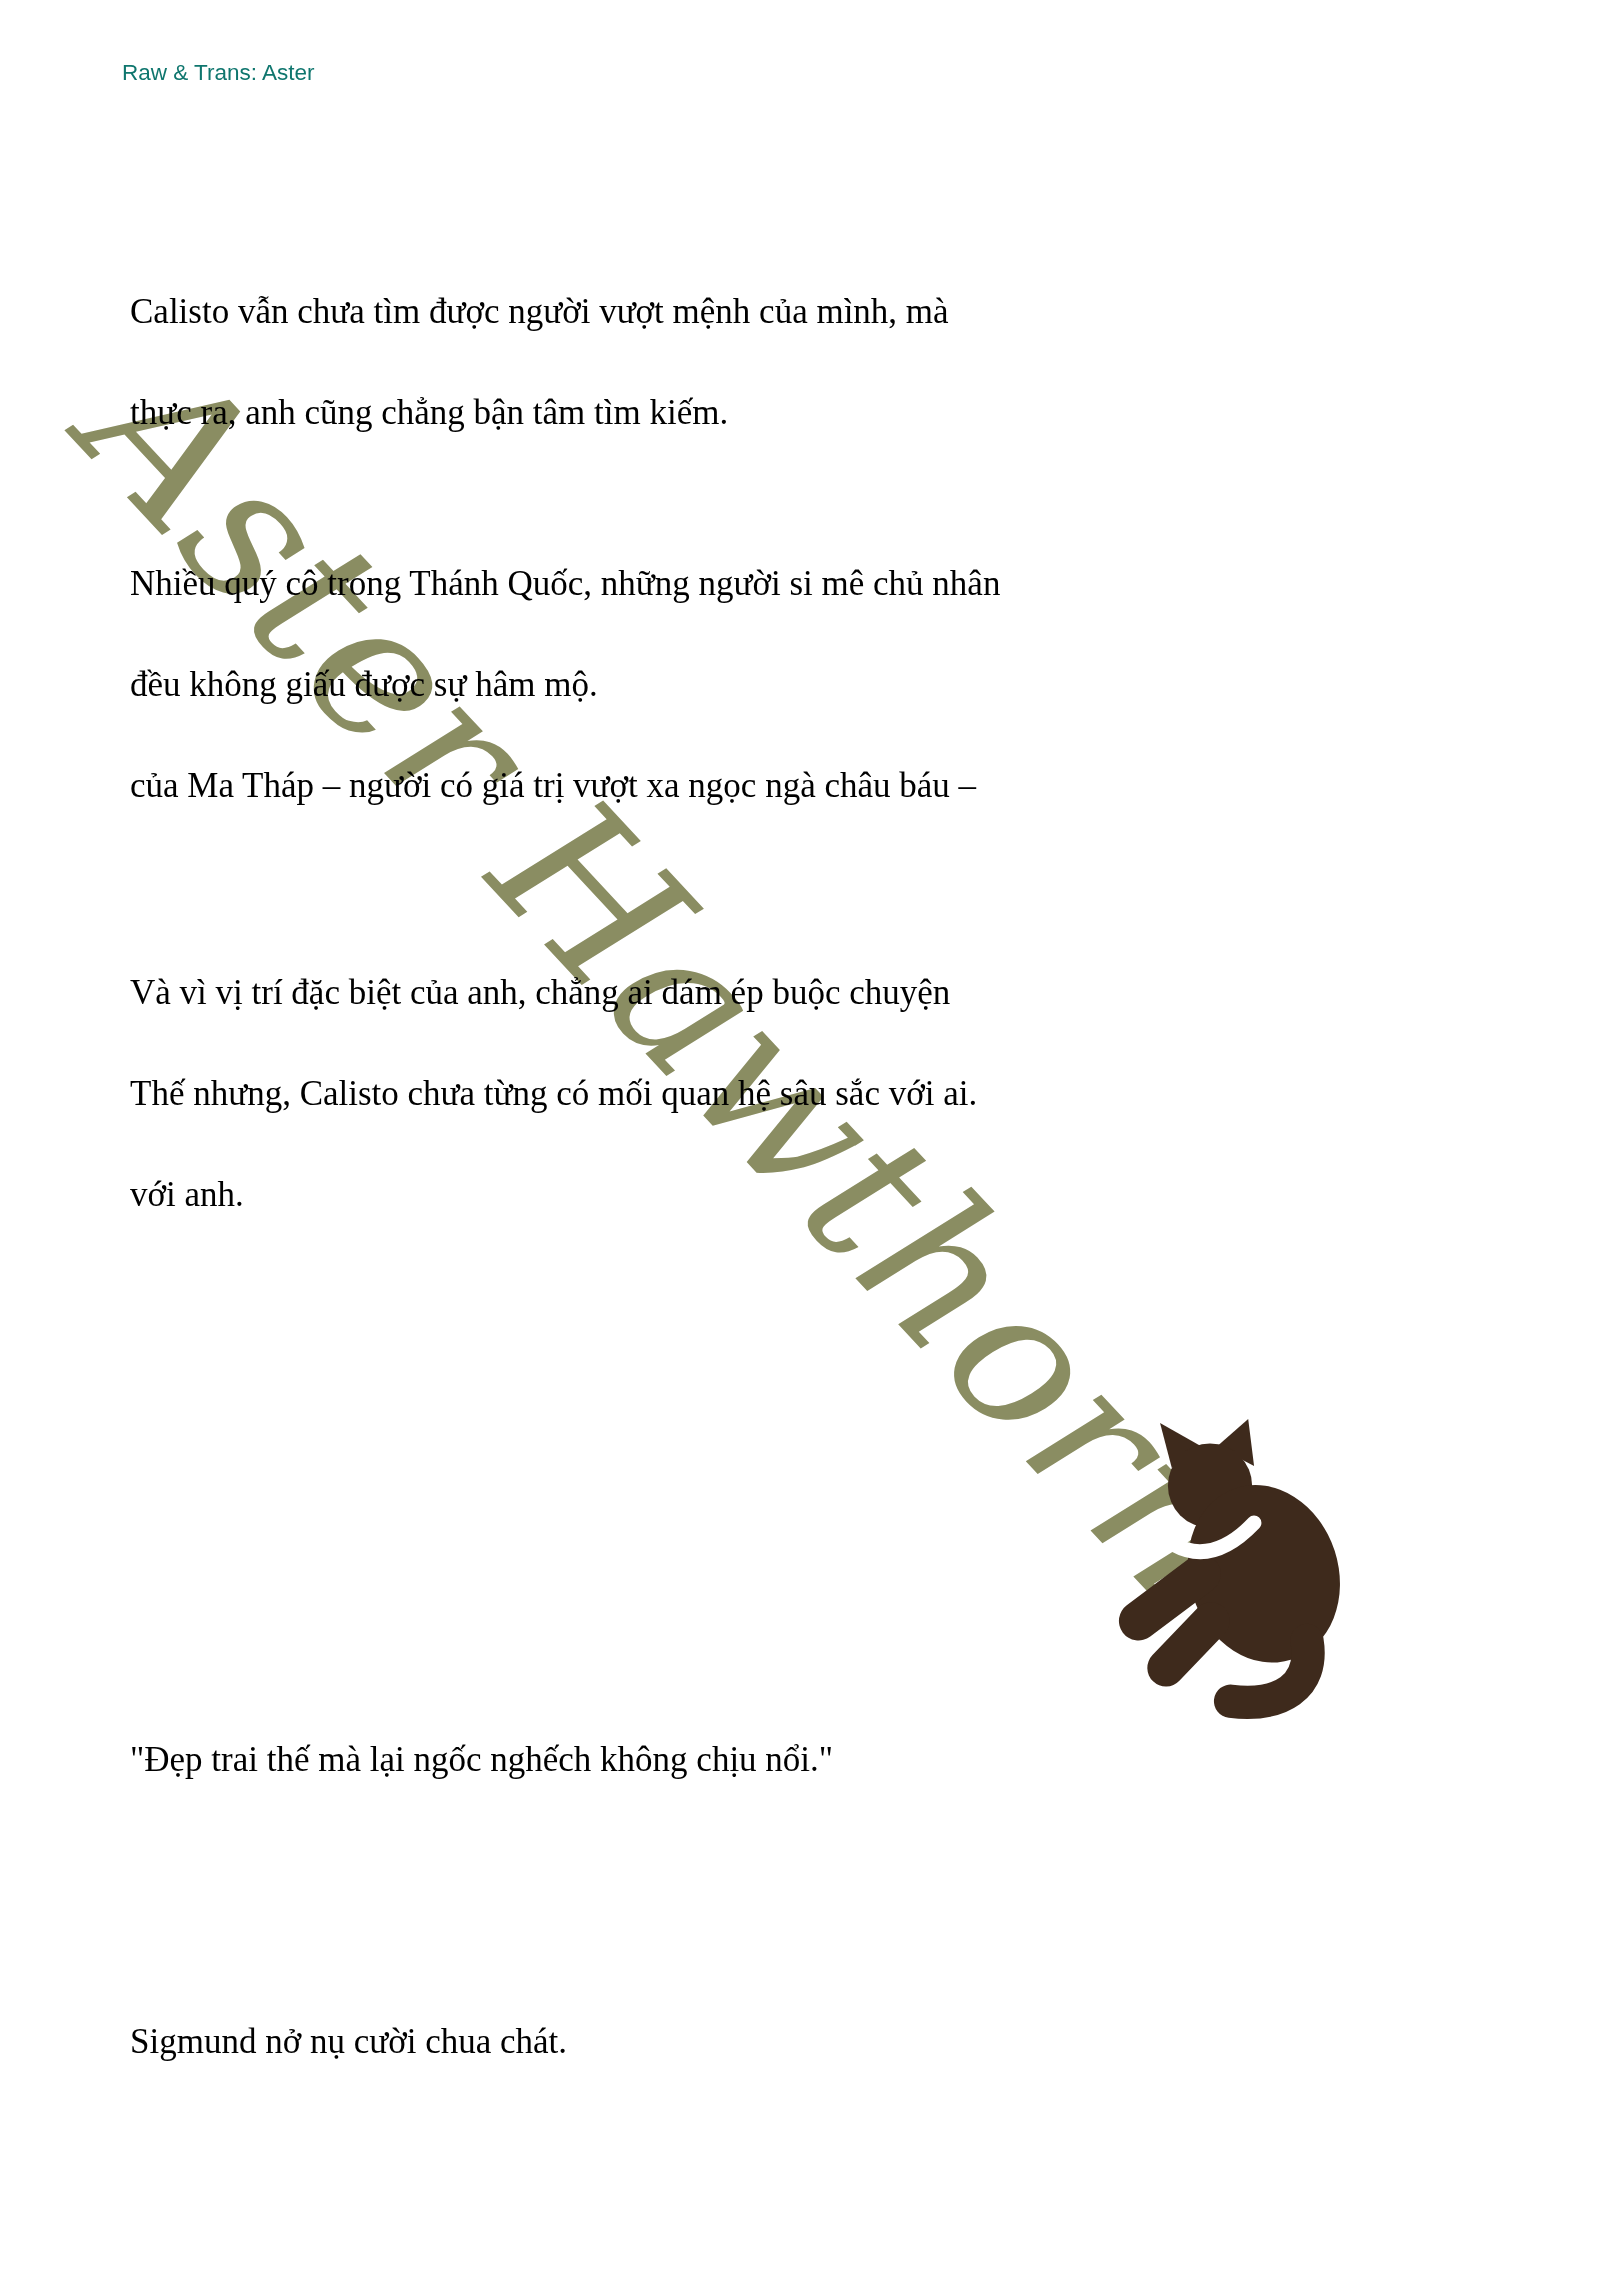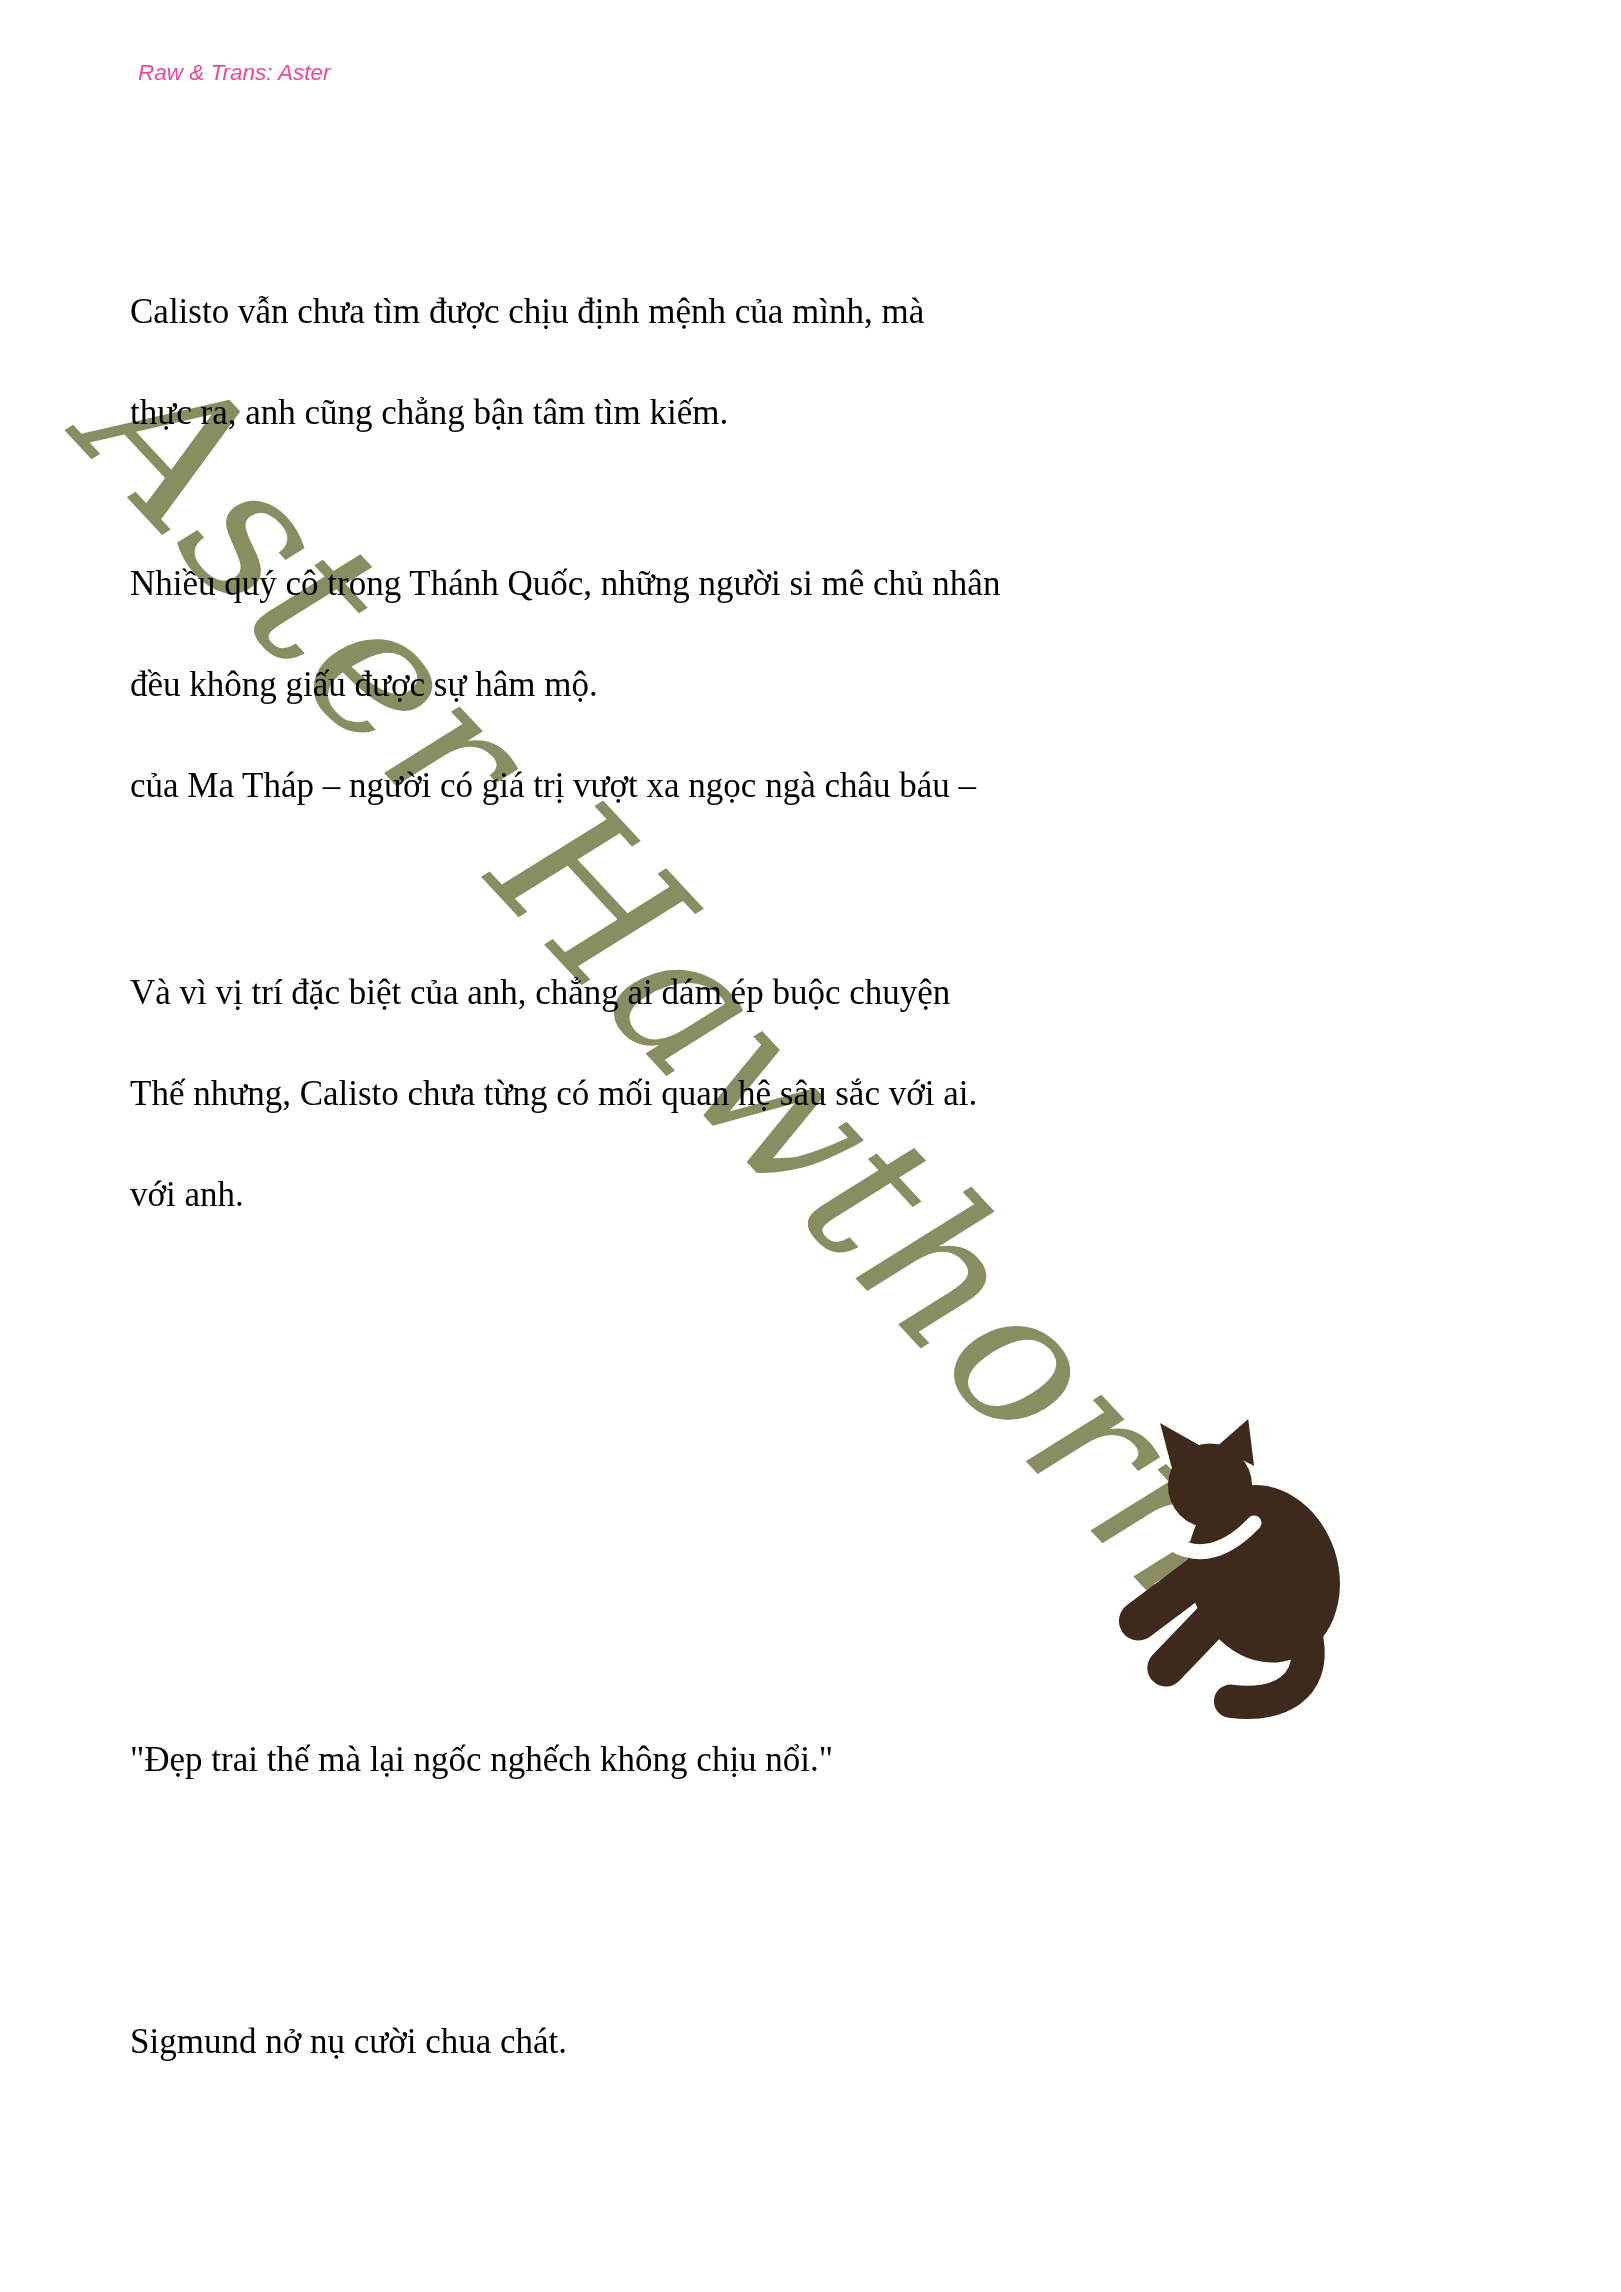--- a/index.html
+++ b/index.html
@@ -12,24 +12,24 @@
   body{
     width:1621px;height:2293px;
     background:var(--page_bg);
     position:relative;
     overflow:hidden;
     font-family:"Liberation Serif", serif;
     color:var(--text);
   }
   .page{position:absolute;inset:0;}
   .doc-header{
-    position:absolute;left:138px;top:59px;
+    position:absolute;left:122px;top:59px;
     font-family:"Liberation Sans", sans-serif;
-    font-size:22.5px;line-height:1.2;color:#ec4899;
-    z-index:3;white-space:nowrap;font-style:italic;
+    font-size:22.5px;line-height:1.2;color:#0f766e;
+    z-index:3;white-space:nowrap;
   }
   .watermark{
     position:absolute;left:201px;top:323px;
     font-family:"DejaVu Serif", serif;
     font-style:italic;
     font-size:194px;line-height:1.1;
     color:var(--watermark);
     transform:rotate(47deg);
     transform-origin:0 0;
     white-space:nowrap;
@@ -77,21 +77,21 @@
 
       <line x1="98" y1="216" x2="52" y2="264" stroke="var(--cat)" stroke-width="38" stroke-linecap="round"></line>
 
       <path d="M 196 236 C 204 284 168 304 118 298" fill="none" stroke="var(--cat)" stroke-width="34" stroke-linecap="round"></path>
     </g>
 
     <path d="M 60 138 Q 100 160 142 116" fill="none" stroke="var(--page_bg)" stroke-width="15" stroke-linecap="round"></path>
   </svg>
 
   <div class="para p1">
-    <div class="line">Calisto vẫn chưa tìm được chịu định mệnh của mình, mà</div>
+    <div class="line">Calisto vẫn chưa tìm được người vượt mệnh của mình, mà</div>
     <div class="line">thực ra, anh cũng chẳng bận tâm tìm kiếm.</div>
   </div>
 
   <div class="para p2">
     <div class="line">Nhiều quý cô trong Thánh Quốc, những người si mê chủ nhân</div>
     <div class="line">đều không giấu được sự hâm mộ.</div>
     <div class="line">của Ma Tháp – người có giá trị vượt xa ngọc ngà châu báu –</div>
   </div>
 
   <div class="para p3">

